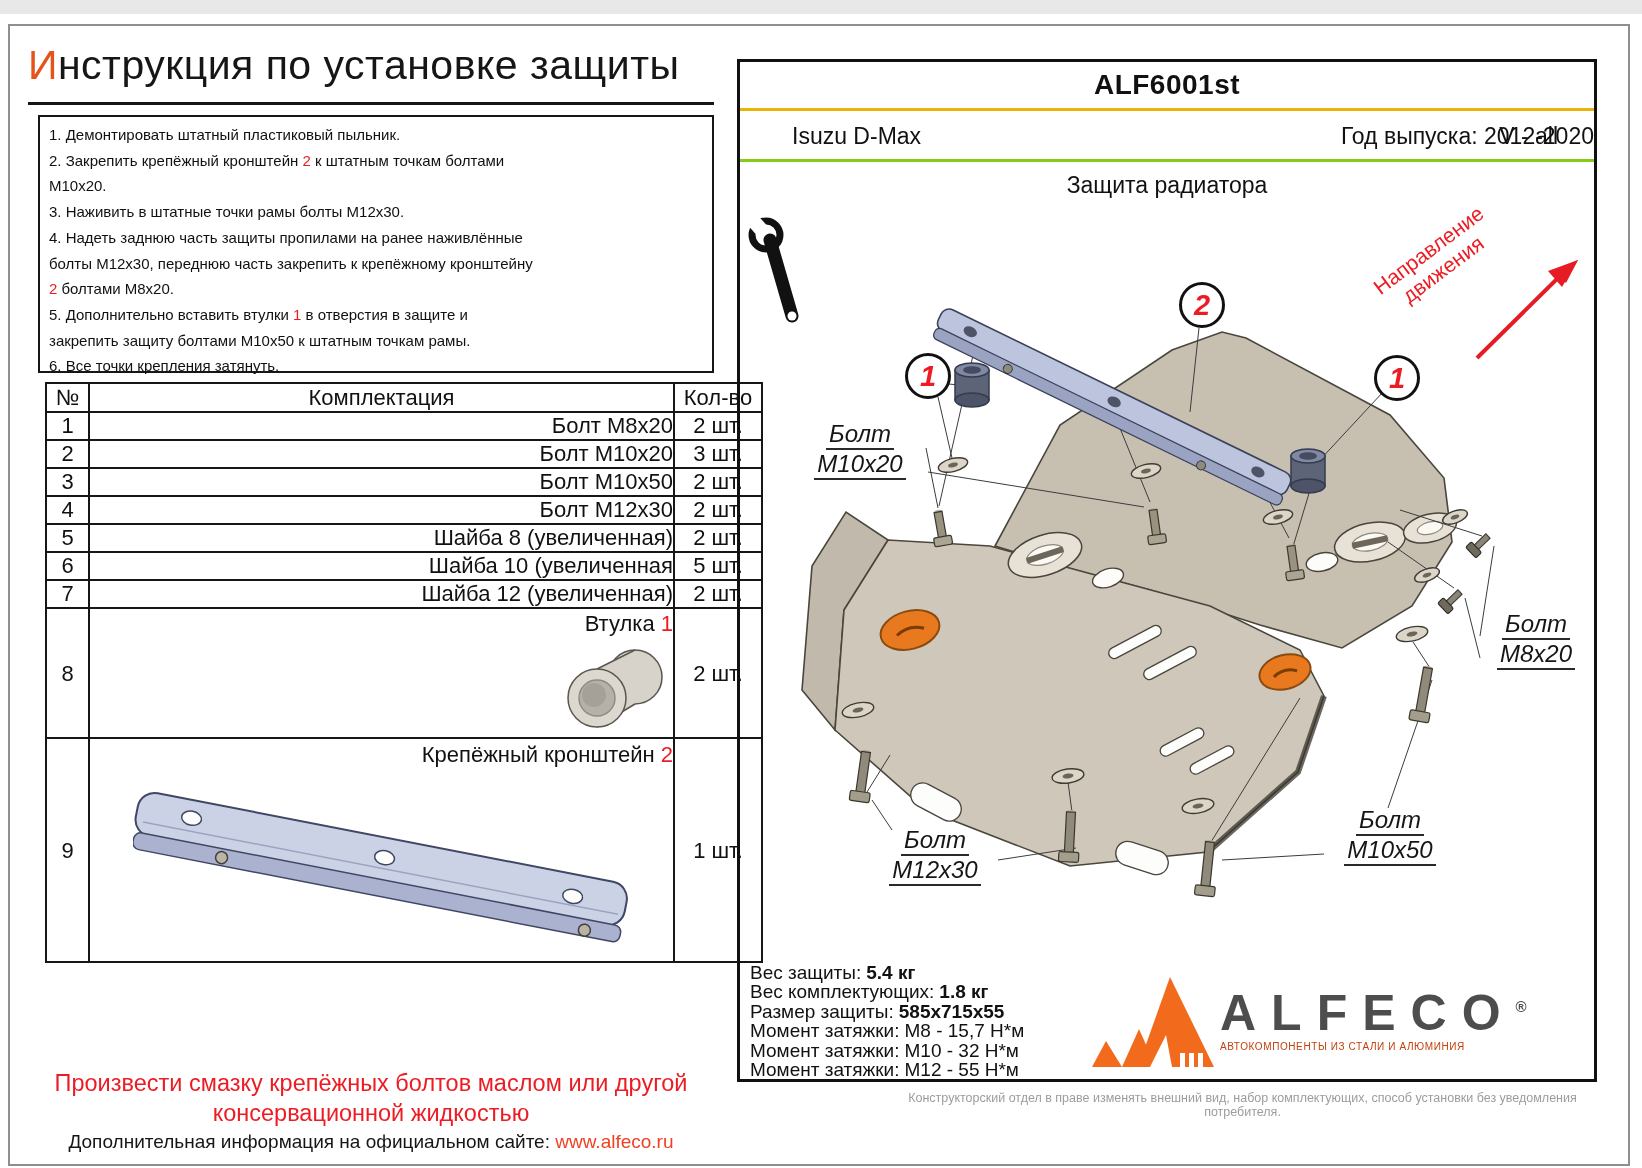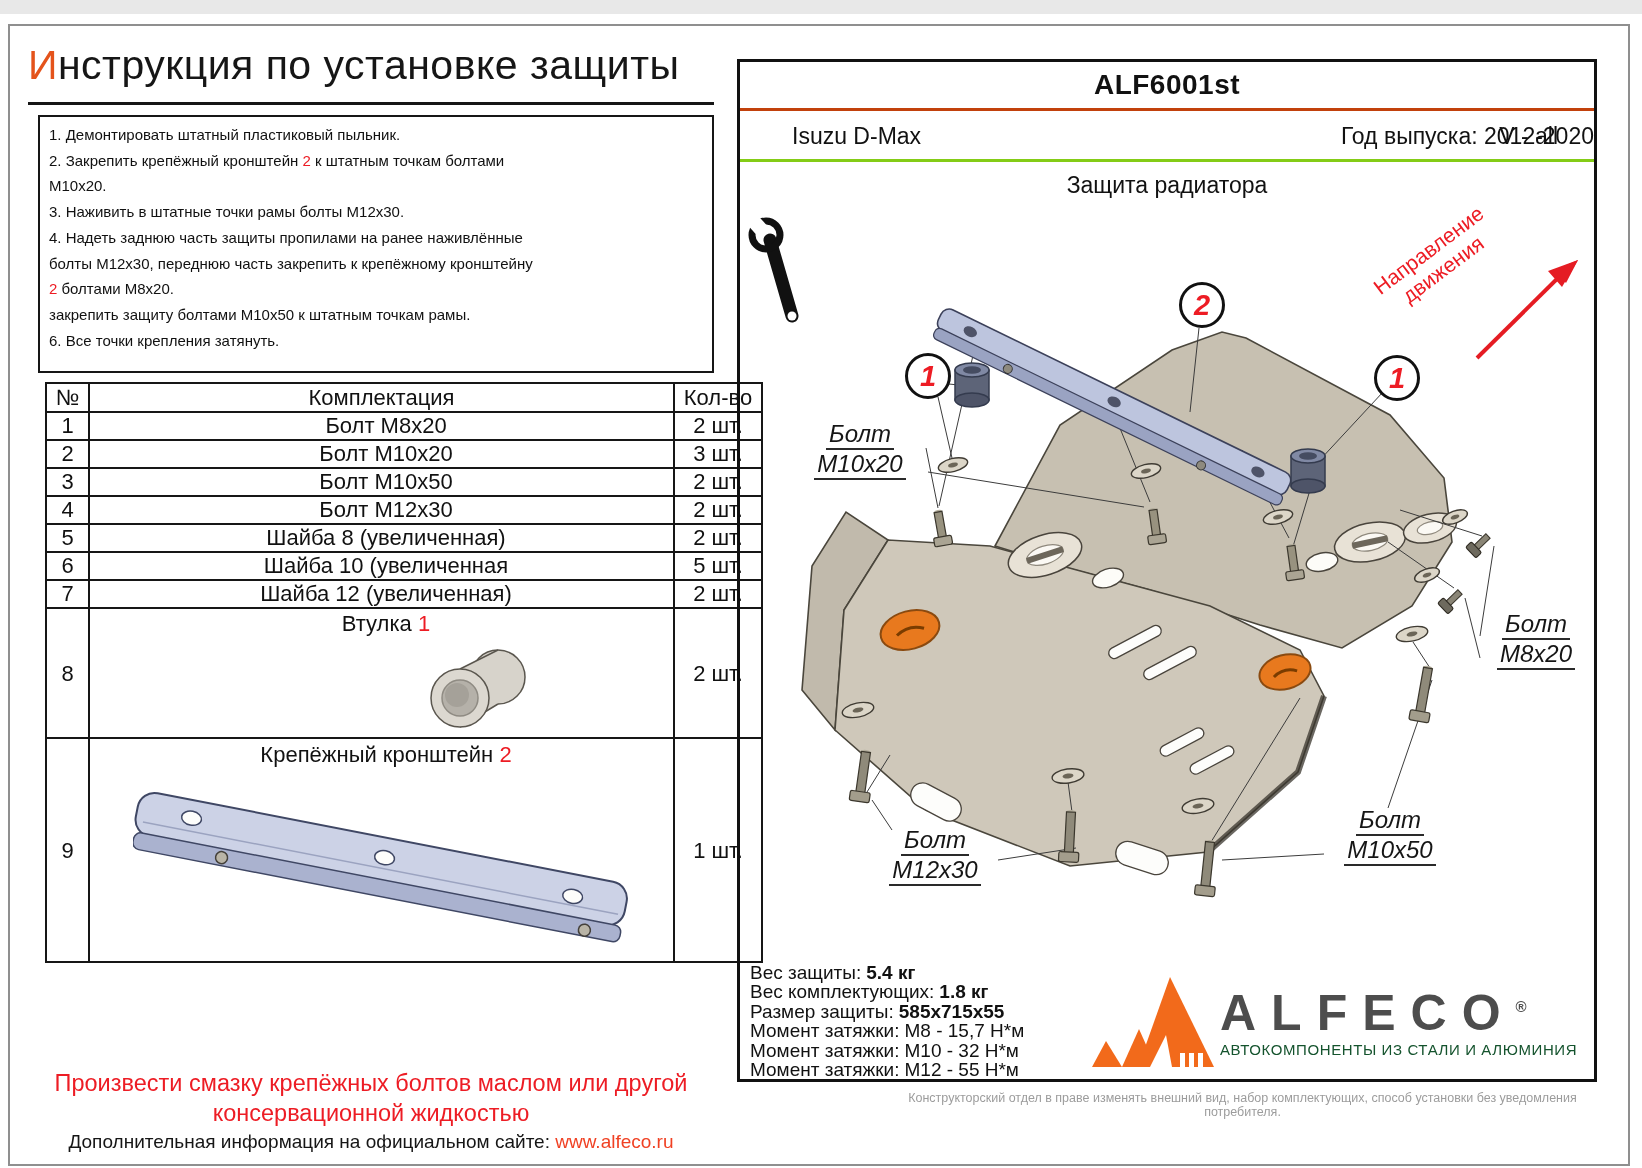--- a/index.html
+++ b/index.html
@@ -20,41 +20,41 @@
 
   .instr { position:absolute; left:38px; top:101px; width:676px; height:258px;
     border:2px solid #161616; padding:5px 9px 0 9px; font-size:15px; line-height:25.7px; }
   .red { color:#ed1c24; }
 
   table.ltable { position:absolute; left:45px; top:368px; border-collapse:collapse;
     font-size:22px; table-layout:fixed; }
   table.ltable td, table.ltable th { border:2px solid #161616; font-weight:normal;
     vertical-align:middle; padding:0; }
   table.ltable .c-num { width:43px; text-align:center; }
-  table.ltable .c-name { width:525px; text-align:center; padding-left:9px; }
+  table.ltable .c-name { width:525px; text-align:right; padding-left:9px; }
   table.ltable .c-qty { width:88px; text-align:center; }
   table.ltable th.c-name { text-align:center; padding-left:0; }
   tr.h-row { height:29px; } tr.s-row { height:27px; }
   tr.img-row8 { height:122px; } tr.img-row9 { height:224px; }
   td.top { vertical-align:top; }
   td.top .name-line { padding-top:2px; }
   .bushing-wrap { margin:6px 0 0 180px; }
   .bracket-wrap { margin:4px 0 0 34px; }
 
   .warn1 { position:absolute; left:28px; top:1056px; width:686px; text-align:center;
     color:#ed1c24; font-size:23.5px; }
   .warn2 { position:absolute; left:28px; top:1086px; width:686px; text-align:center;
     color:#ed1c24; font-size:23.5px; }
   .siteline { position:absolute; left:28px; top:1117px; width:686px; text-align:center;
     font-size:19px; color:#161616; }
   .siteline .url { color:#f04123; }
 
   
   .rbox { position:absolute; left:737px; top:45px; width:860px; height:1023px; border:3px solid #111; }
-  .r-head1 { height:49px; border-bottom:3px solid #c2410c; display:flex; align-items:center;
+  .r-head1 { height:49px; border-bottom:3px solid #eab308; display:flex; align-items:center;
     justify-content:center; font-size:28px; font-weight:bold; letter-spacing:.5px; }
   .r-head2 { height:51px; border-bottom:3px solid #84cc16; position:relative; font-size:23px; }
   .r-head2 .veh { position:absolute; left:52px; top:12px; }
   .r-head2 .yrs { position:absolute; left:0; right:0; top:12px; text-align:right; }
   .r-head2 .ver { position:absolute; right:36px; top:12px; }
   .r-subtitle { height:46px; display:flex; align-items:center; justify-content:center; font-size:23px; }
 
   .drawing { position:absolute; left:0; top:148px; width:856px; height:762px; }
   .drawing svg.scene { position:absolute; left:0; top:0; }
 
@@ -71,21 +71,21 @@
   .pl-m12x30 { left:130px; top:616px; width:130px; }
 
   .specs { position:absolute; left:10px; top:901px; font-size:19px; line-height:19.4px; white-space:nowrap; }
   .spec-value { margin-left:5px; } .spec-value.bv { font-weight:bold; }
 
   .logo { position:absolute; right:16px; bottom:6px; width:486px; height:100px; }
   .logo-tris { position:absolute; left:0; bottom:4px; }
   .logo-text { position:absolute; left:128px; top:8px; width:358px; }
   .logo-name { font-size:50px; font-weight:bold; color:#4d4d4d; letter-spacing:15px; line-height:52px; }
   .logo-reg { font-size:15px; vertical-align:super; letter-spacing:0; color:#4d4d4d; }
-  .logo-tag { margin-top:2px; font-size:15px; color:#14532d; letter-spacing:.6px; white-space:nowrap; }
+  .logo-tag { margin-top:2px; font-size:10px; color:#c2410c; letter-spacing:.6px; white-space:nowrap; }
 
   .fineprint { position:absolute; left:885px; top:1077px; width:715px; text-align:center;
     font-size:12.5px; color:#9c9c9c; }
 </style>
 </head>
 <body>
 
 <div class="page">
   <div class="page-frame"></div>
 
@@ -93,20 +93,21 @@
   <div class="title-rule"></div>
 
   <div class="instr">
     <div><span>1. Демонтировать штатный пластиковый пыльник.</span></div>
     <div><span>2. Закрепить крепёжный кронштейн </span><span class="red">2</span><span> к штатным точкам болтами</span></div>
     <div><span>M10x20.</span></div>
     <div><span>3. Наживить в штатные точки рамы болты M12x30.</span></div>
     <div><span>4. Надеть заднюю часть защиты пропилами на ранее наживлённые</span></div>
     <div><span>болты M12x30, переднюю часть закрепить к крепёжному кронштейну</span></div>
     <div><span class="red">2</span><span> болтами M8x20.</span></div>
+    <div><span>5. Дополнительно вставить втулки </span><span class="red">1</span><span> в отверстия в защите и</span></div>
     <div><span>закрепить защиту болтами M10x50 к штатным точкам рамы.</span></div>
     <div><span>6. Все точки крепления затянуть.</span></div>
   </div>
 
   <table class="ltable">
     <tbody>
         <tr class="h-row">
       <th class="c-num">№</th>
       <th class="c-name">Комплектация</th>
       <th class="c-qty">Кол-во</th>

